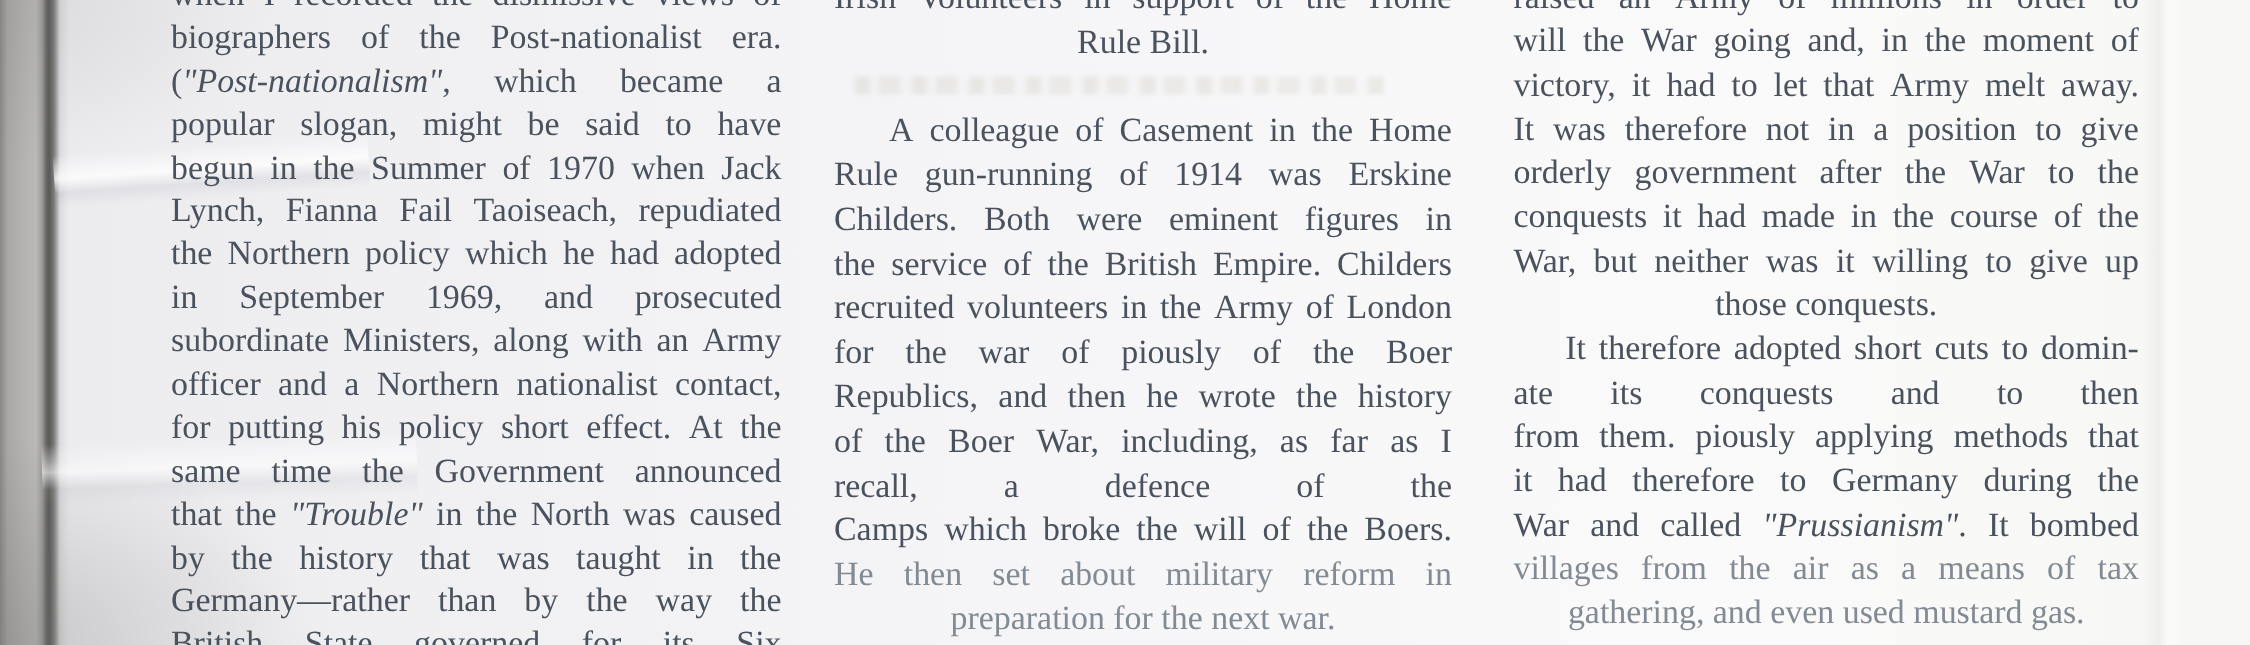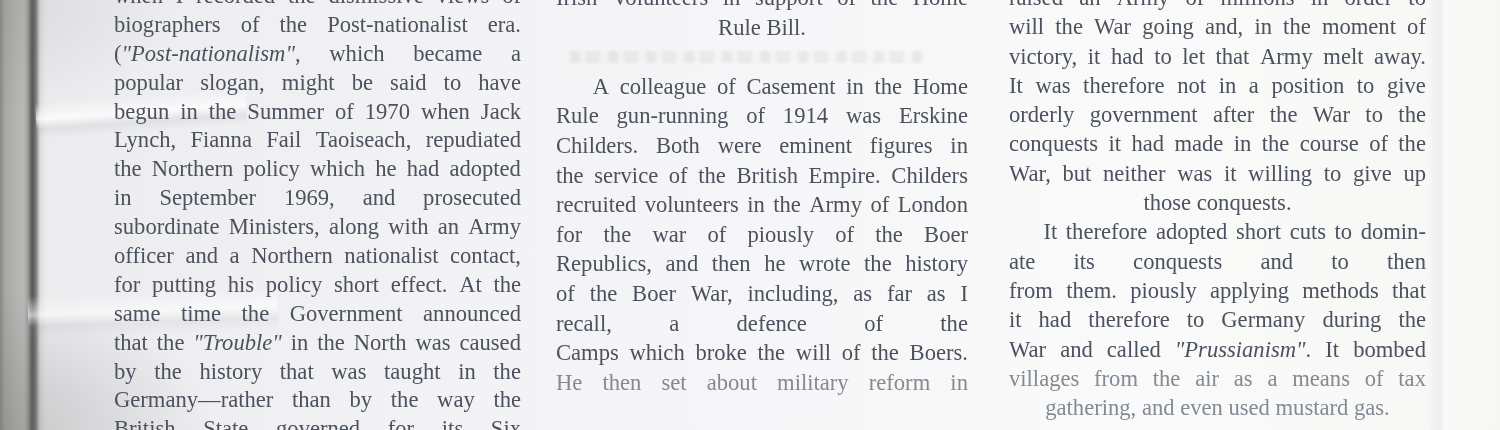--- a/index.html
+++ b/index.html
@@ -295,20 +295,21 @@
       </div>
       <div class="ln light">
         <span class="w"><span>He</span></span>
         <span class="w"><span>then</span></span>
         <span class="w"><span>set</span></span>
         <span class="w"><span>about</span></span>
         <span class="w"><span>military</span></span>
         <span class="w"><span>reform</span></span>
         <span class="w"><span>in</span></span>
       </div>
+      <div class="ln end light"><span>preparation for the next war.</span></div>
     </div>
   <div class="col" data-col="right">
       <div class="ln">
         <span class="w"><span>raised</span></span>
         <span class="w"><span>an</span></span>
         <span class="w"><span>Army</span></span>
         <span class="w"><span>of</span></span>
         <span class="w"><span>millions</span></span>
         <span class="w"><span>in</span></span>
         <span class="w"><span>order</span></span>

